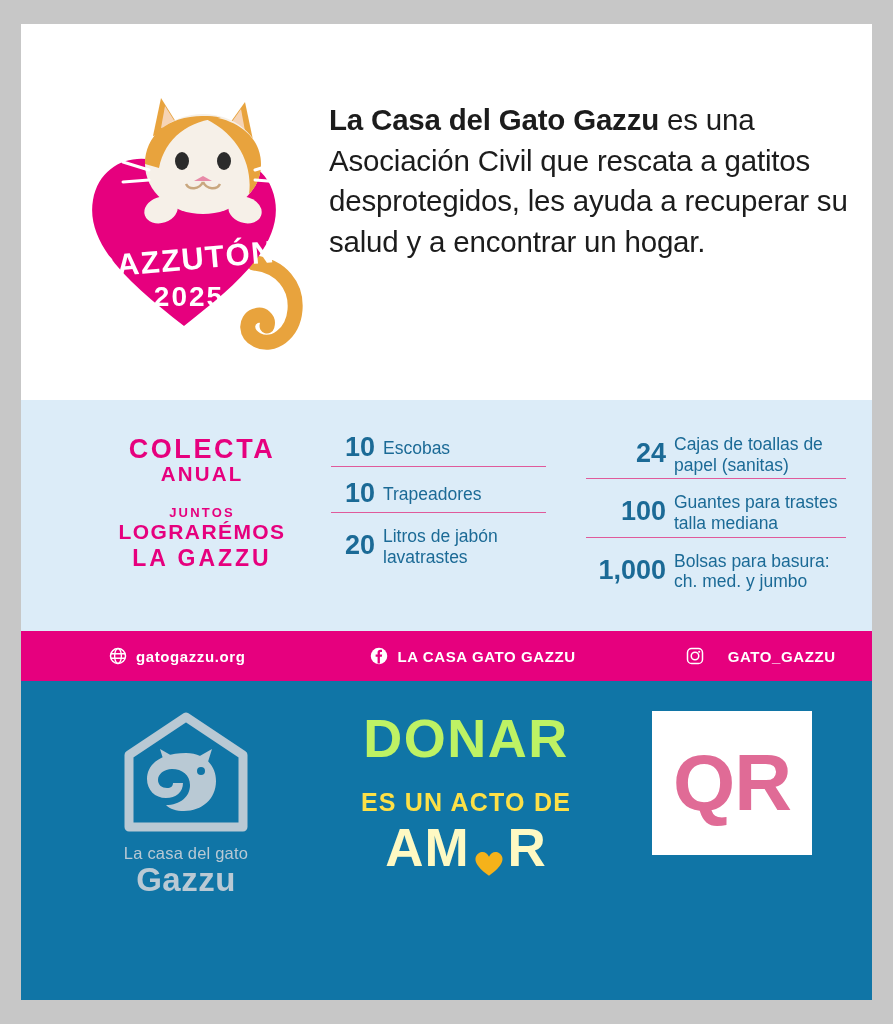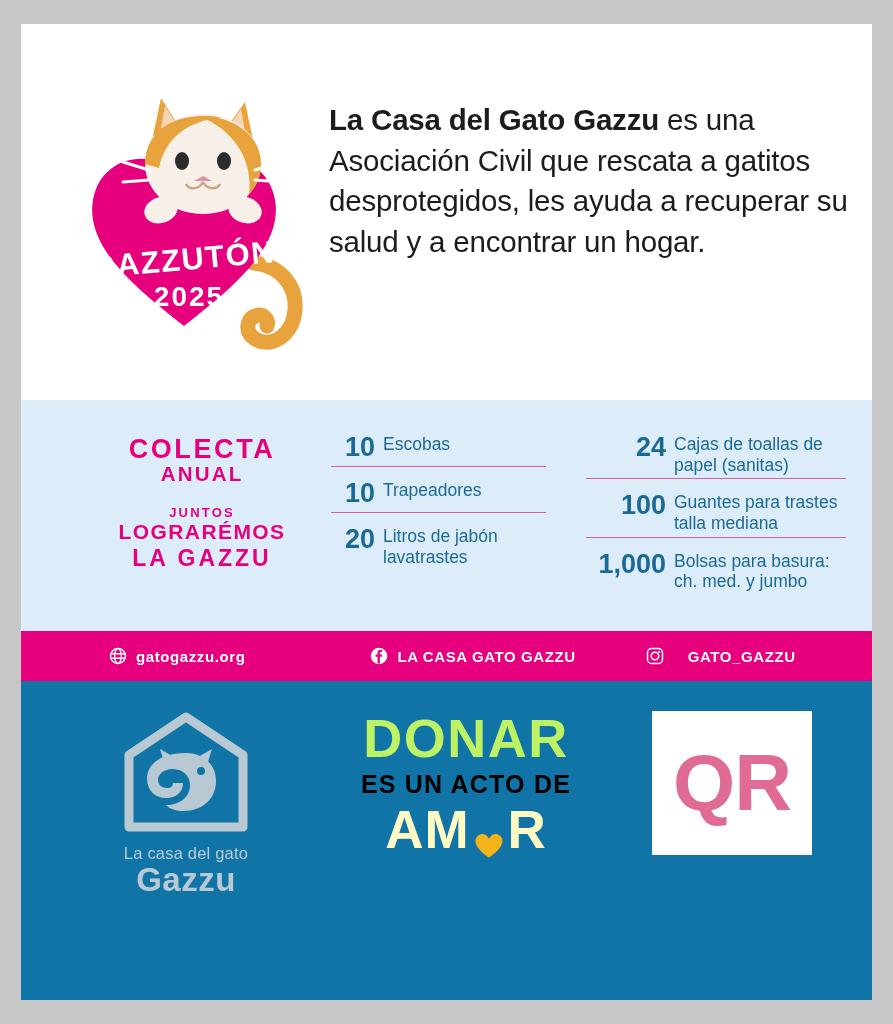--- a/index.html
+++ b/index.html
@@ -69,21 +69,21 @@
 
   .col {
     margin-top: 32px;
     flex: none;
   }
   .col-a { width: 215px; margin-left: 20px; }
   .col-b { width: 260px; margin-left: 40px; }
 
   .item {
     display: flex;
-    align-items: flex-start;
+    align-items: center;
     border-bottom: 1.5px solid #e05a9b;
     padding-bottom: 3px;
     margin-bottom: 11px;
   }
   .item:last-child { border-bottom: none; }
   .qty {
     color: #1b6a96;
     font-weight: bold;
     font-size: 27px;
     flex: none;
@@ -110,21 +110,21 @@
   .soc {
     display: flex;
     align-items: center;
     gap: 9px;
     font-size: 15px;
     font-weight: bold;
     letter-spacing: 0.6px;
   }
   .soc-1 { margin-left: 88px; text-align: center; }
   .soc-2 { margin-left: 125px; }
-  .soc-3 { margin-left: 70px; gap: 24px; }
+  .soc-3 { margin-left: 110px; gap: 24px; }
   .soc svg { display: block; }
 
   
   .bottom {
     background: #1075a6;
     height: 319px;
     position: relative;
   }
   .brand {
     position: absolute;
@@ -152,25 +152,25 @@
     text-align: center;
   }
   .d1 {
     color: #bef264;
     font-size: 54px;
     font-weight: bold;
     letter-spacing: 1.5px;
     line-height: 1;
   }
   .d2 {
-    color: #000000;
+    color: #fde047;
     font-size: 25px;
     font-weight: bold;
     letter-spacing: 1.2px;
-    margin-top: 7px;
+    margin-top: 25px;
     line-height: 1;
   }
   .d3 {
     color: #fef9c3;
     font-size: 53px;
     font-weight: bold;
     letter-spacing: 1px;
     margin-top: 6px;
     line-height: 1;
     display: flex;

